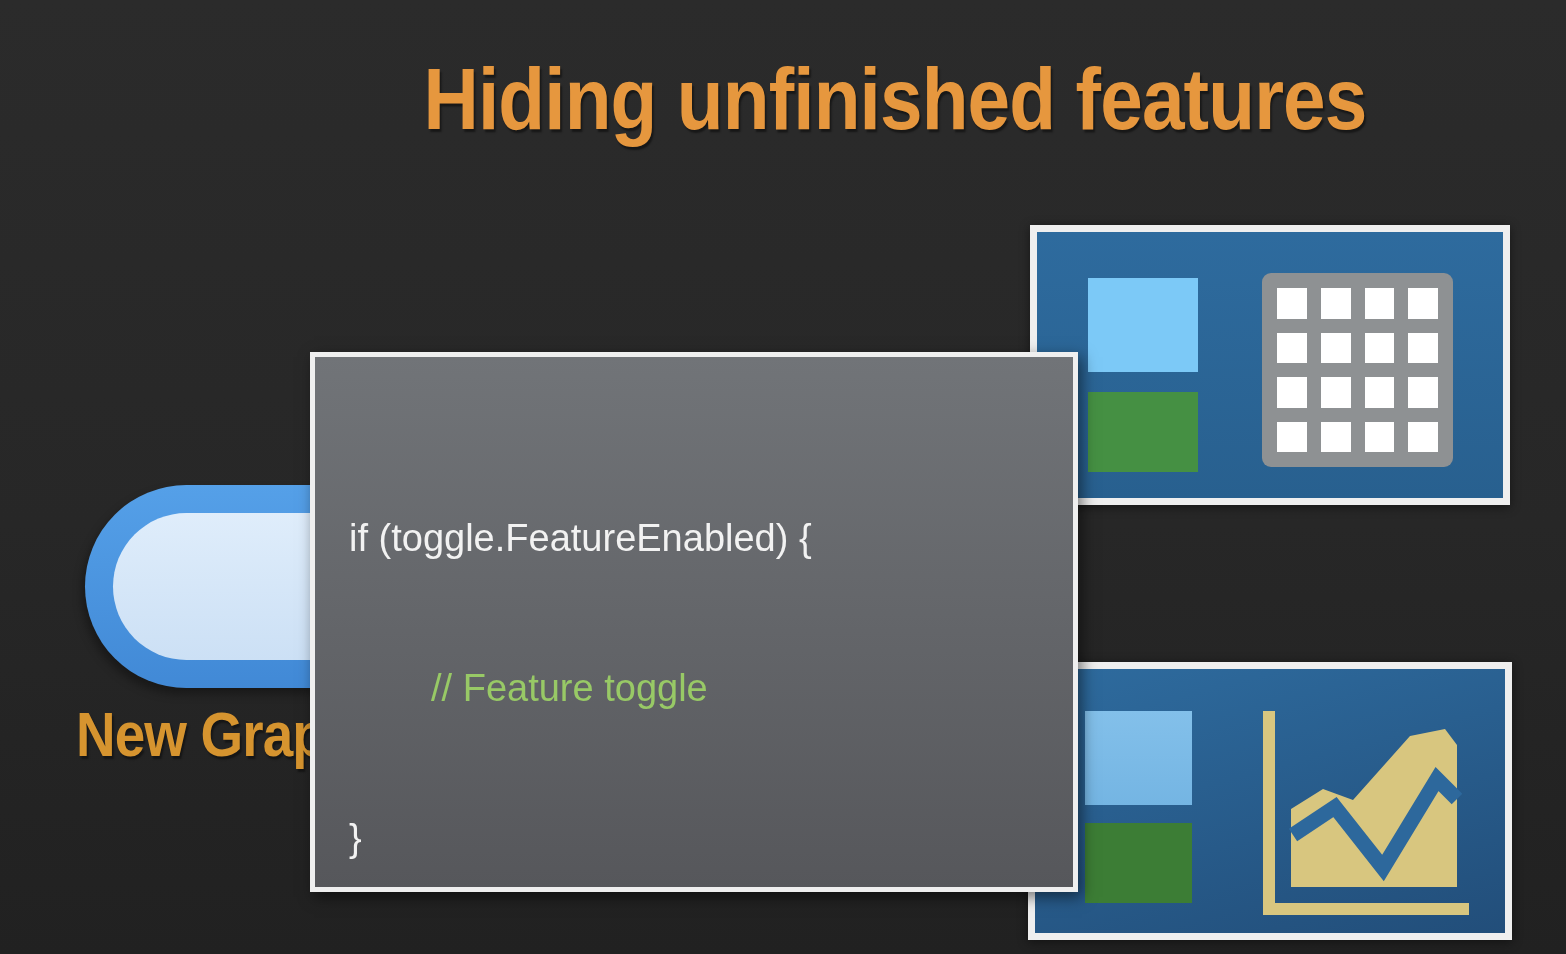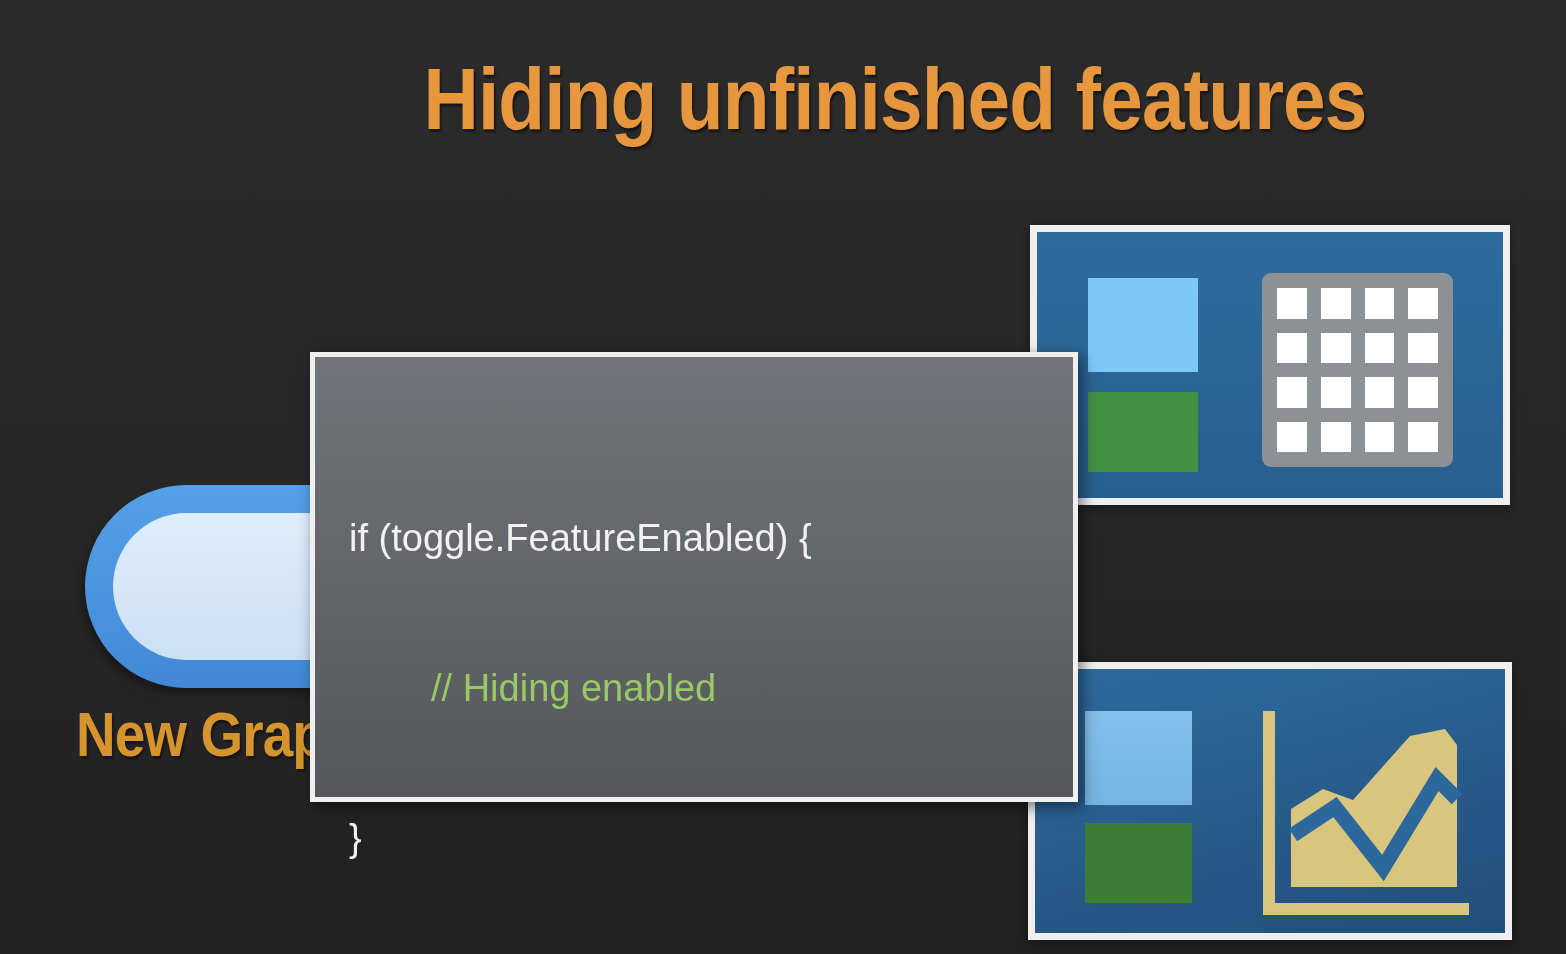--- a/index.html
+++ b/index.html
@@ -76,21 +76,21 @@
   .toggle-label{
     position:absolute; left:76px; top:698px;
     font-size:63px; font-weight:bold; letter-spacing:-1px;
     color:var(--label_orange);
     transform:scaleX(0.87); transform-origin:left;
     text-shadow:2px 3px 2px rgba(0,0,0,0.4);
     white-space:nowrap; z-index:2;
   }
   
   .code-box{
-    position:absolute; left:310px; top:352px; width:768px; height:450px;
+    position:absolute; left:310px; top:352px; width:768px; height:540px;
     border:5px solid var(--box_border);
     background:linear-gradient(180deg,var(--box_gray_top) 0%,var(--box_gray_bottom) 100%);
     box-shadow:4px 5px 14px rgba(0,0,0,0.5);
     z-index:3;
     padding:56px 34px 0 34px;
     font-size:38px; line-height:50px;
     color:var(--code_text);
     white-space:pre;
   }
   .code-line{ height:50px; }
@@ -136,18 +136,18 @@
   </svg>
 </div>
 
 <div class="toggle">
   <div class="toggle-knob"></div>
 </div>
 <div class="toggle-label">New Graph</div>
 
 <div class="code-box">
   <div class="code-line">if (toggle.FeatureEnabled) {</div>
-  <div class="code-line comment indent">// Hiding enabled</div>
+  <div class="code-line comment indent">// Feature toggle</div>
   <div class="code-line">}</div>
   
   
   
 </div>
 
 </body></html>

